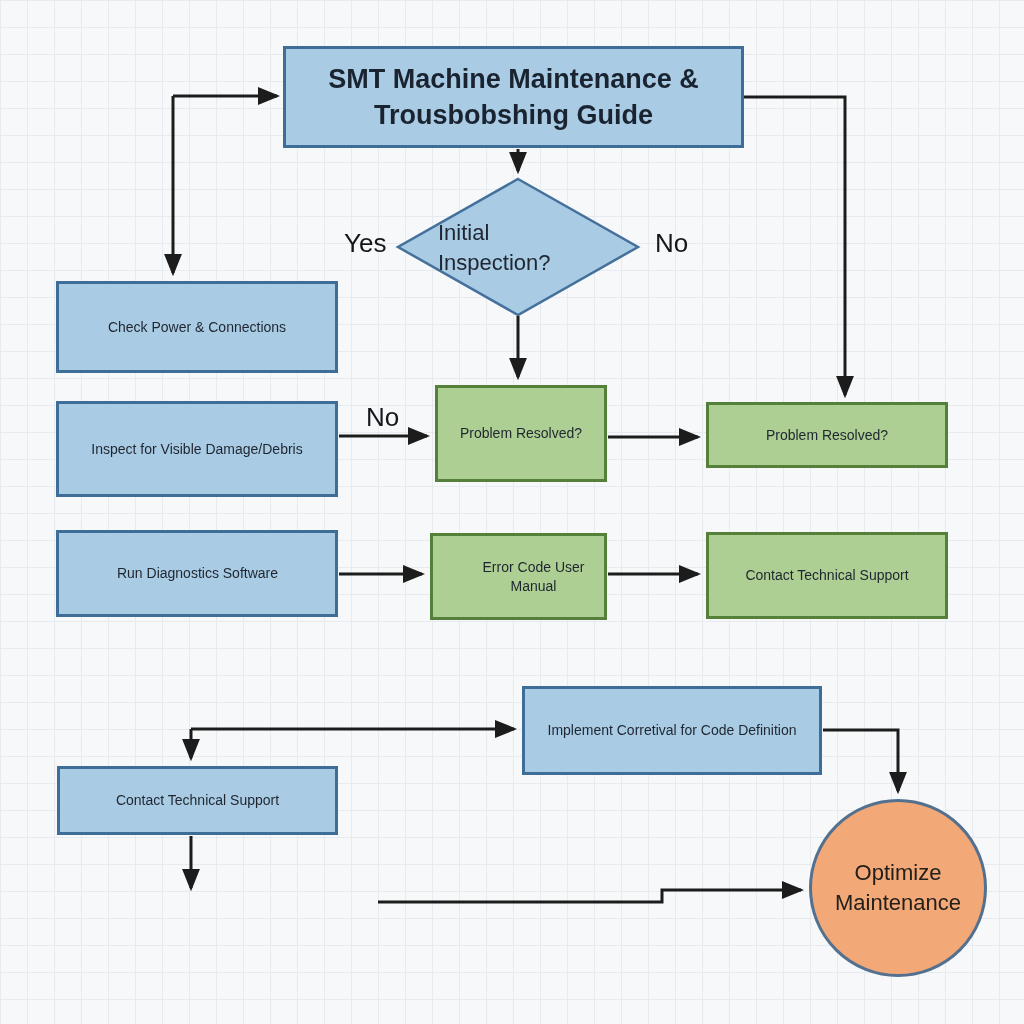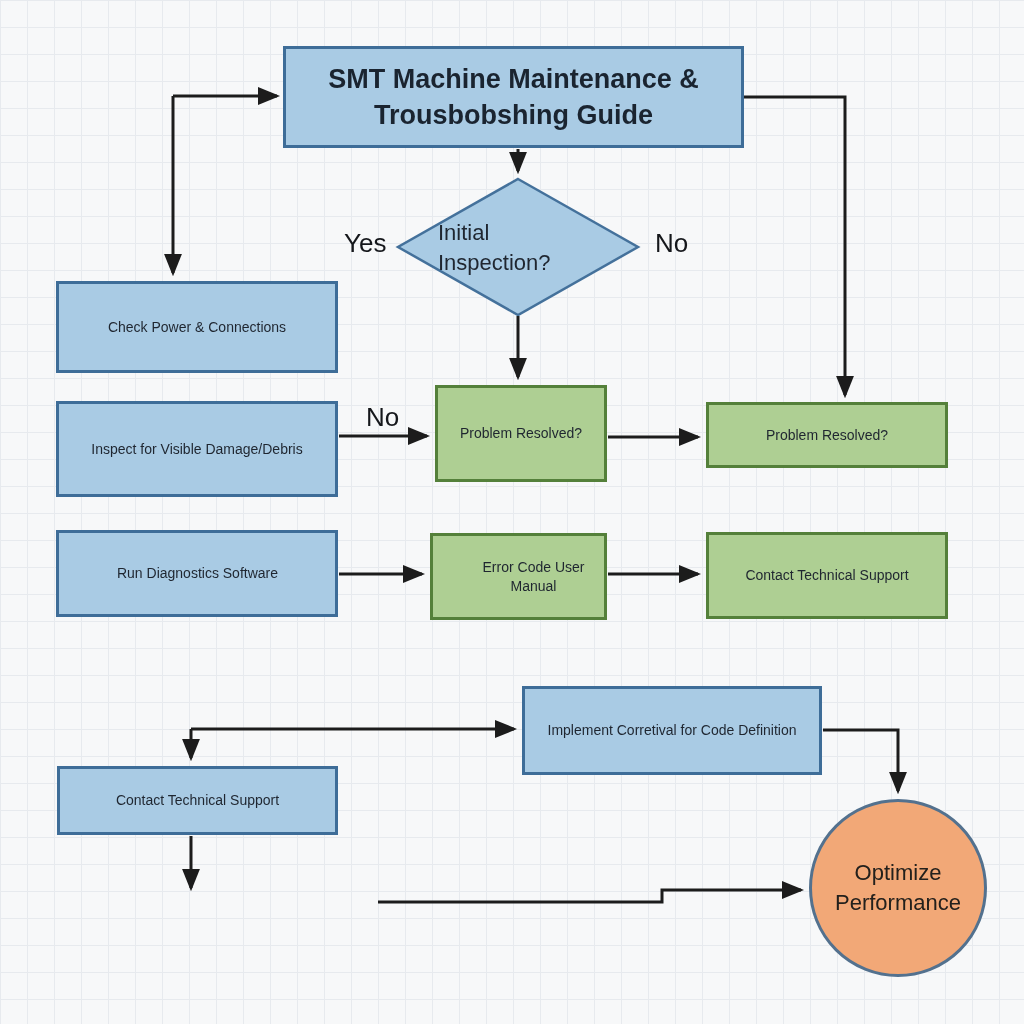--- a/index.html
+++ b/index.html
@@ -147,19 +147,19 @@
 
   <div class="node green pad-mid" style="left:430px; top:533px; width:177px; height:87px;padding-left:40px;">Error Code User Manual</div>
 
   <div class="node green pad-mid" style="left:706px; top:532px; width:242px; height:87px;">Contact Technical Support</div>
 
   <div class="node blue pad-mid" style="left:522px; top:686px; width:300px; height:89px;text-align:right;">Implement Corretival for Code Definition</div>
 
   <div class="node blue pad-none" style="left:57px; top:766px; width:281px; height:69px;">Contact Technical Support</div>
 
 
-  <div class="circle-node">Optimize Performance</div>
+  <div class="circle-node">Optimize Maintenance</div>
 
   <span class="edge-label lbl-yes">Yes</span>
   <span class="edge-label lbl-no-diamond">No</span>
   <span class="edge-label lbl-no-inspect">No</span>
 
 </div>
 
 </body></html>

